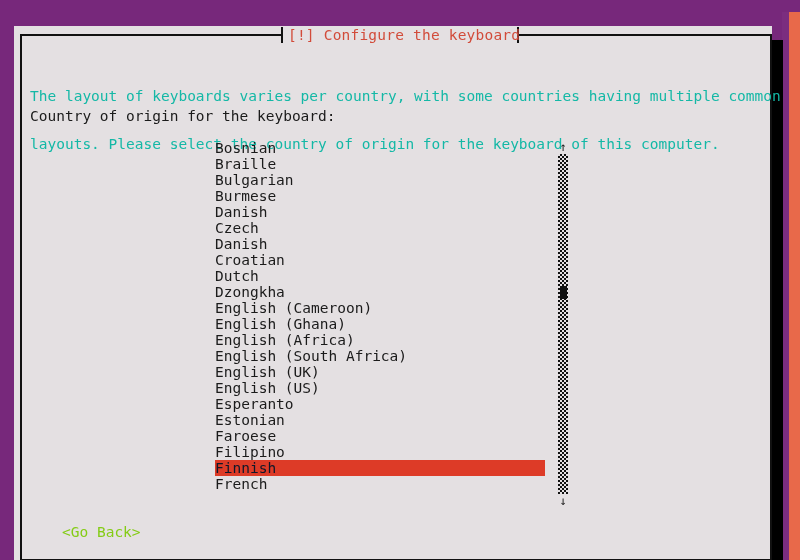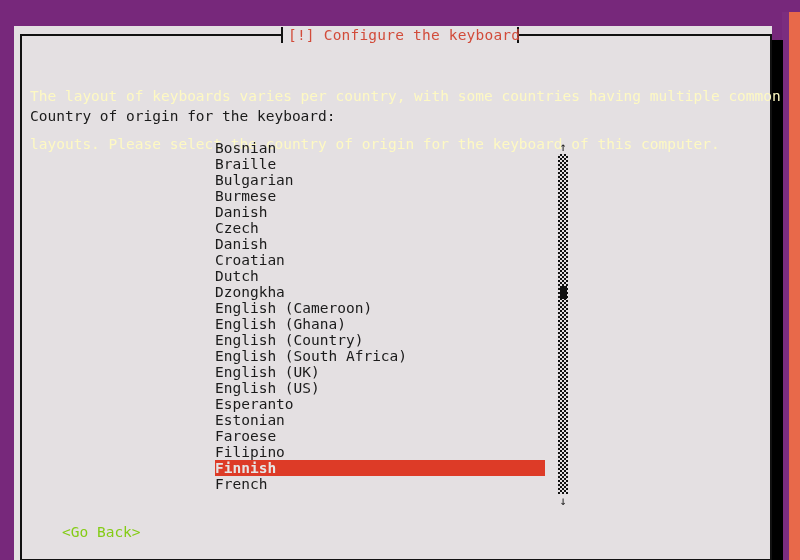--- a/index.html
+++ b/index.html
@@ -109,21 +109,21 @@
   }
 
   
   .body-text {
     position: absolute;
     left: 30px;
     top: 44px;
     width: 712px;
     font-size: 14.5px;
     line-height: 16px;
-    color: #fef9c3;
+    color: #14b8a6;
     white-space: pre;
   }
   .body-text .line { display: block; height: 16px; }
 
   .prompt-label {
     position: absolute;
     left: 30px;
     top: 96px;
     font-size: 14.5px;
     line-height: 16px;
@@ -142,22 +142,21 @@
     height: 16px;
     line-height: 16px;
     font-size: 14.5px;
     color: #1b1b1b;
     white-space: pre;
     padding: 0;
     background: transparent;
   }
   .list-item.selected {
     background: #dd3b27;
-    color: #e5e5e5;
-    font-weight: bold;
+    color: #0f172a;
   }
 
   
   .scrollbar {
     position: absolute;
     left: 557px;
     top: 128px;
     width: 12px;
     height: 368px;
   }
@@ -241,21 +240,21 @@
       <div class="list-item">Bulgarian</div>
       <div class="list-item">Burmese</div>
       <div class="list-item">Danish</div>
       <div class="list-item">Czech</div>
       <div class="list-item">Danish</div>
       <div class="list-item">Croatian</div>
       <div class="list-item">Dutch</div>
       <div class="list-item">Dzongkha</div>
       <div class="list-item">English (Cameroon)</div>
       <div class="list-item">English (Ghana)</div>
-      <div class="list-item">English (Country)</div>
+      <div class="list-item">English (Africa)</div>
       <div class="list-item">English (South Africa)</div>
       <div class="list-item">English (UK)</div>
       <div class="list-item">English (US)</div>
       <div class="list-item">Esperanto</div>
       <div class="list-item">Estonian</div>
       <div class="list-item">Faroese</div>
       <div class="list-item">Filipino</div>
       <div class="list-item selected">Finnish</div>
       <div class="list-item">French</div>
     </div>

